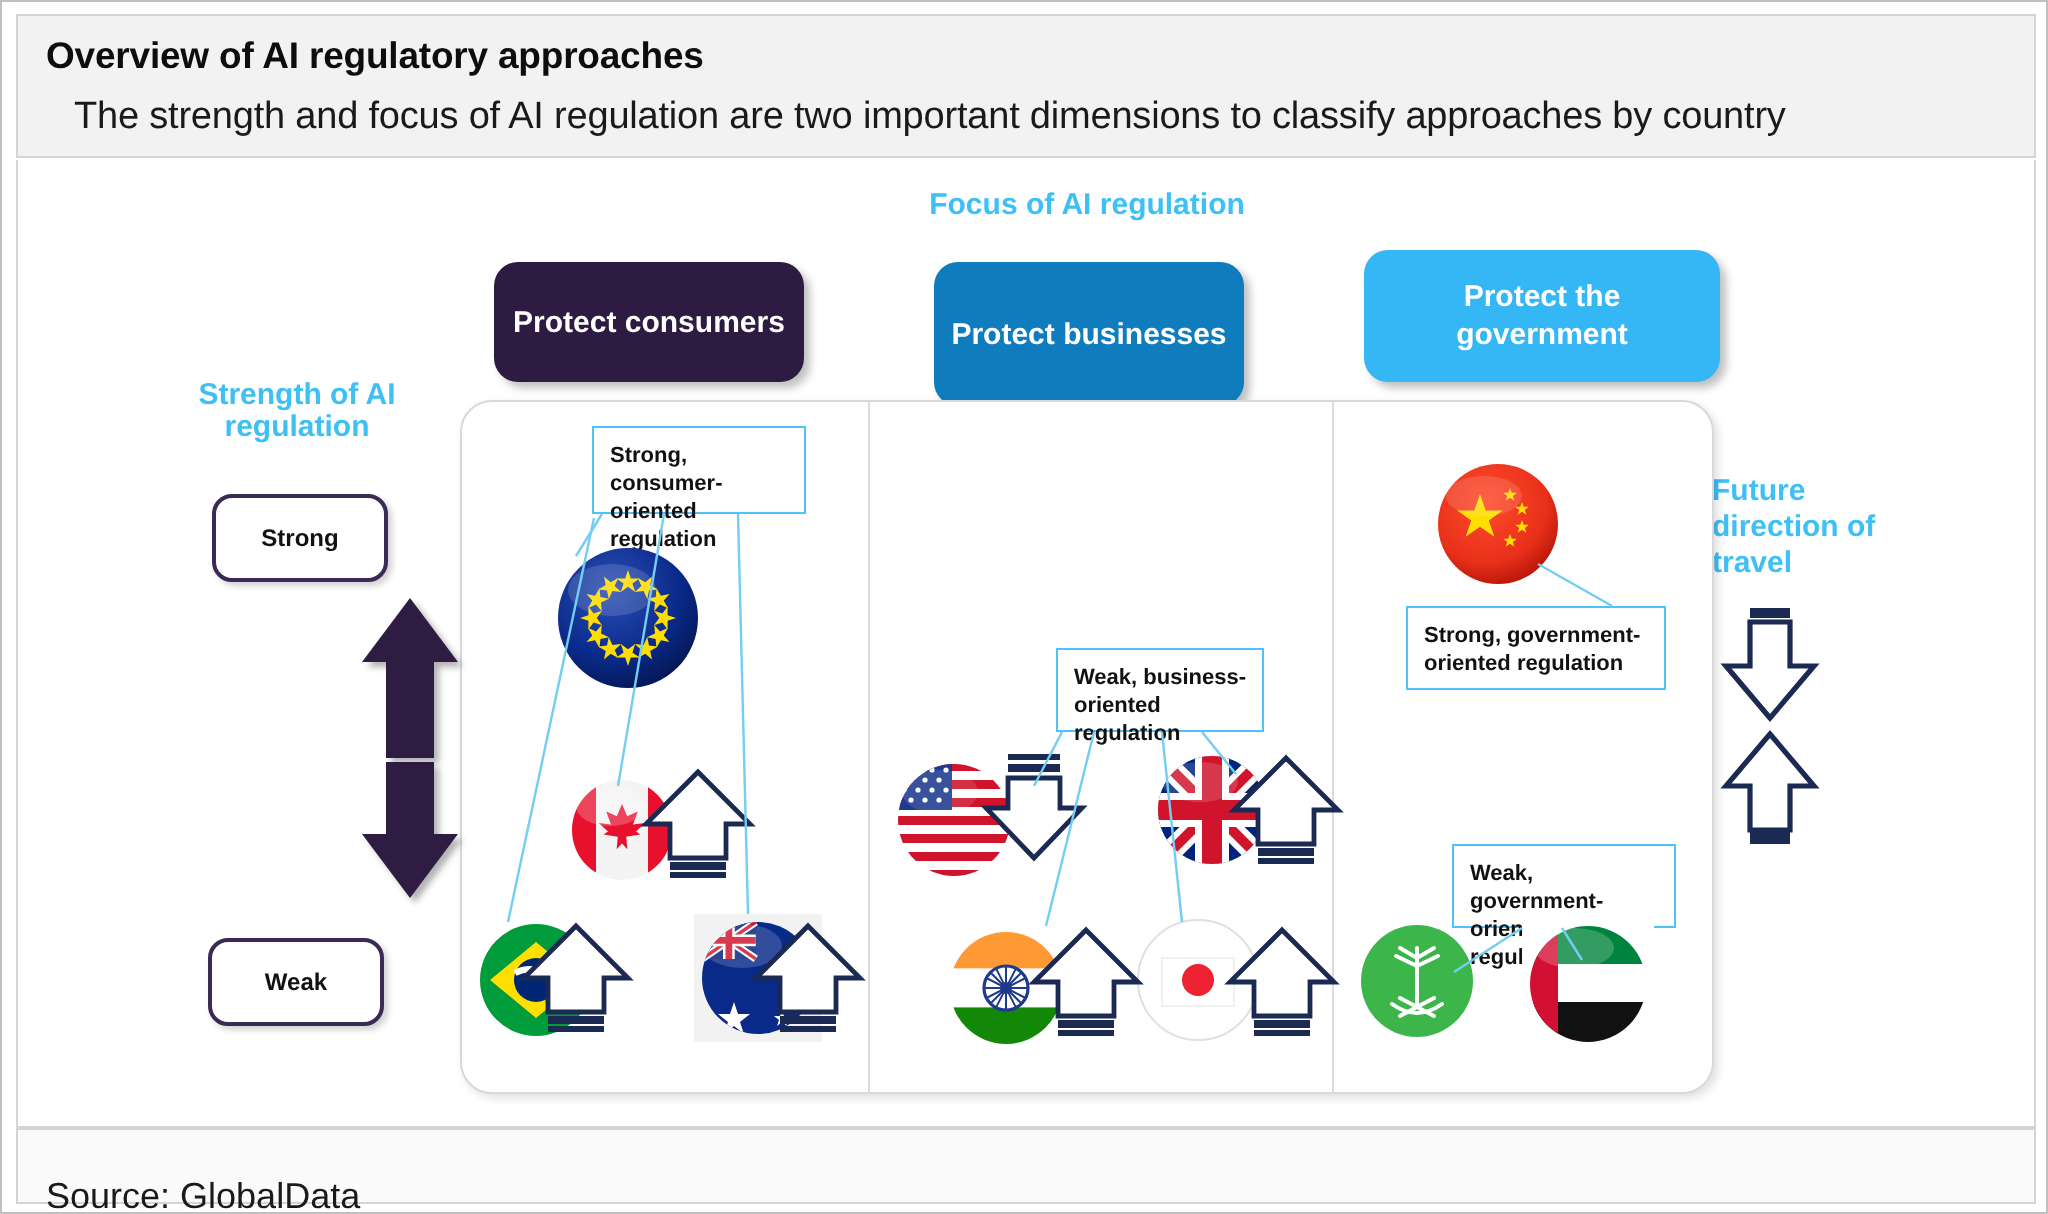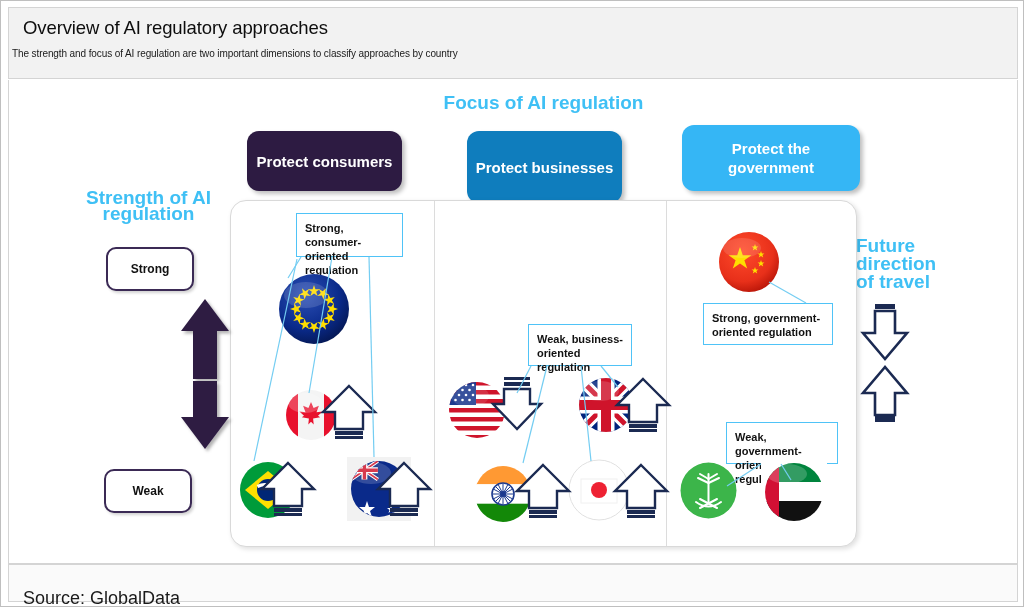--- a/index.html
+++ b/index.html
@@ -3,35 +3,35 @@
 <meta charset="utf-8">
 <style>
   html,body{margin:0;padding:0;background:#ffffff;}
   body{font-family:"Liberation Sans",sans-serif;}
   #page{position:relative;width:1024px;height:607px;background:#ffffff;overflow:hidden;
         border:1px solid #bfbfbf;box-sizing:border-box;}
 
   
   .hdr{position:absolute;left:7px;top:6px;width:1010px;height:72px;
        background:#f2f2f2;border:1px solid #d4d4d4;box-sizing:border-box;}
-  .hdr-title{position:absolute;left:14px;top:9px;font-size:18.5px;font-weight:normal;color:#0d0d0d;
+  .hdr-title{position:absolute;left:14px;top:9px;font-size:18.5px;font-weight:bold;color:#0d0d0d;
              letter-spacing:-.1px;}
-  .hdr-sub{position:absolute;left:3px;top:40px;font-size:10px;color:#1a1a1a;letter-spacing:-.1px;}
+  .hdr-sub{position:absolute;left:28px;top:40px;font-size:19px;color:#1a1a1a;letter-spacing:-.1px;}
 
   
   .frame{position:absolute;left:7px;top:79px;width:1010px;height:484px;
          background:#ffffff;border:1px solid #d4d4d4;border-top:none;box-sizing:border-box;}
 
   
   .footer{position:absolute;left:7px;top:563px;width:1010px;height:38px;background:#fafafa;
           border:1px solid #d4d4d4;border-top:1px solid #d4d4d4;box-sizing:border-box;}
   .footer-txt{position:absolute;left:14px;top:23px;font-size:18px;color:#1a1a1a;}
 
   
-  .cap{position:absolute;color:#3fc0f5;font-weight:bold;font-size:19px;line-height:16px;
+  .cap{position:absolute;color:#3fc0f5;font-weight:bold;font-size:15px;line-height:16px;
        text-align:center;}
   .cap-focus{left:430px;top:94px;width:225px;}
   .cap-strength{left:85px;top:189px;width:125px;}
   .cap-future{left:855px;top:236px;width:90px;text-align:left;line-height:18px;}
 
   
   .pill{position:absolute;border-radius:12px;color:#ffffff;font-weight:bold;font-size:15px;
         display:flex;align-items:center;justify-content:center;text-align:center;
         box-shadow:3px 3px 4px rgba(0,0,0,.25);line-height:19px;box-sizing:border-box;}
   .pill-1{left:246px;top:130px;width:155px;height:60px;background:#2d1b42;}

